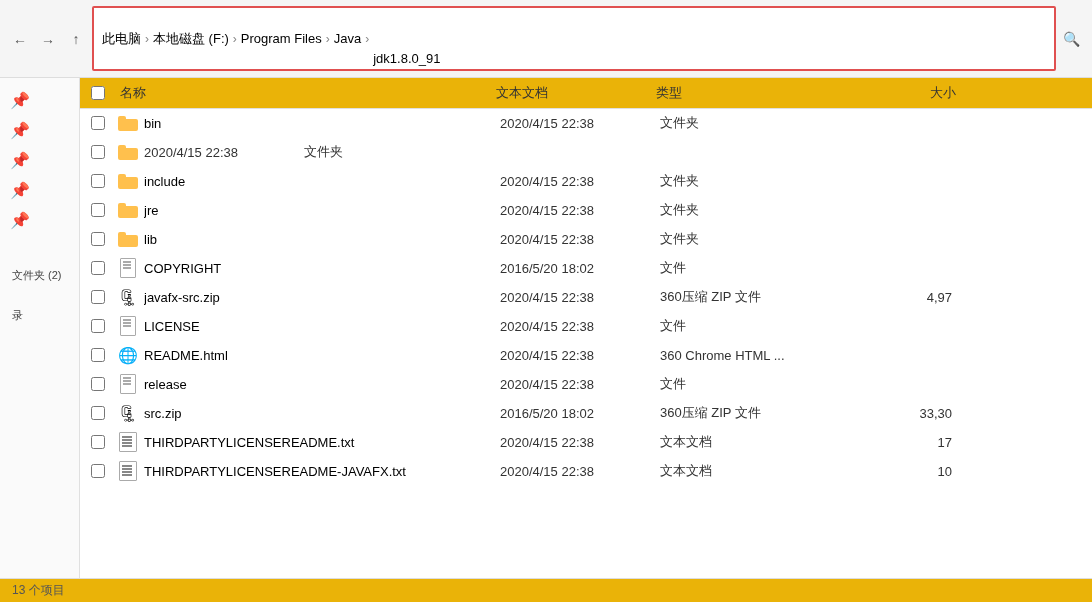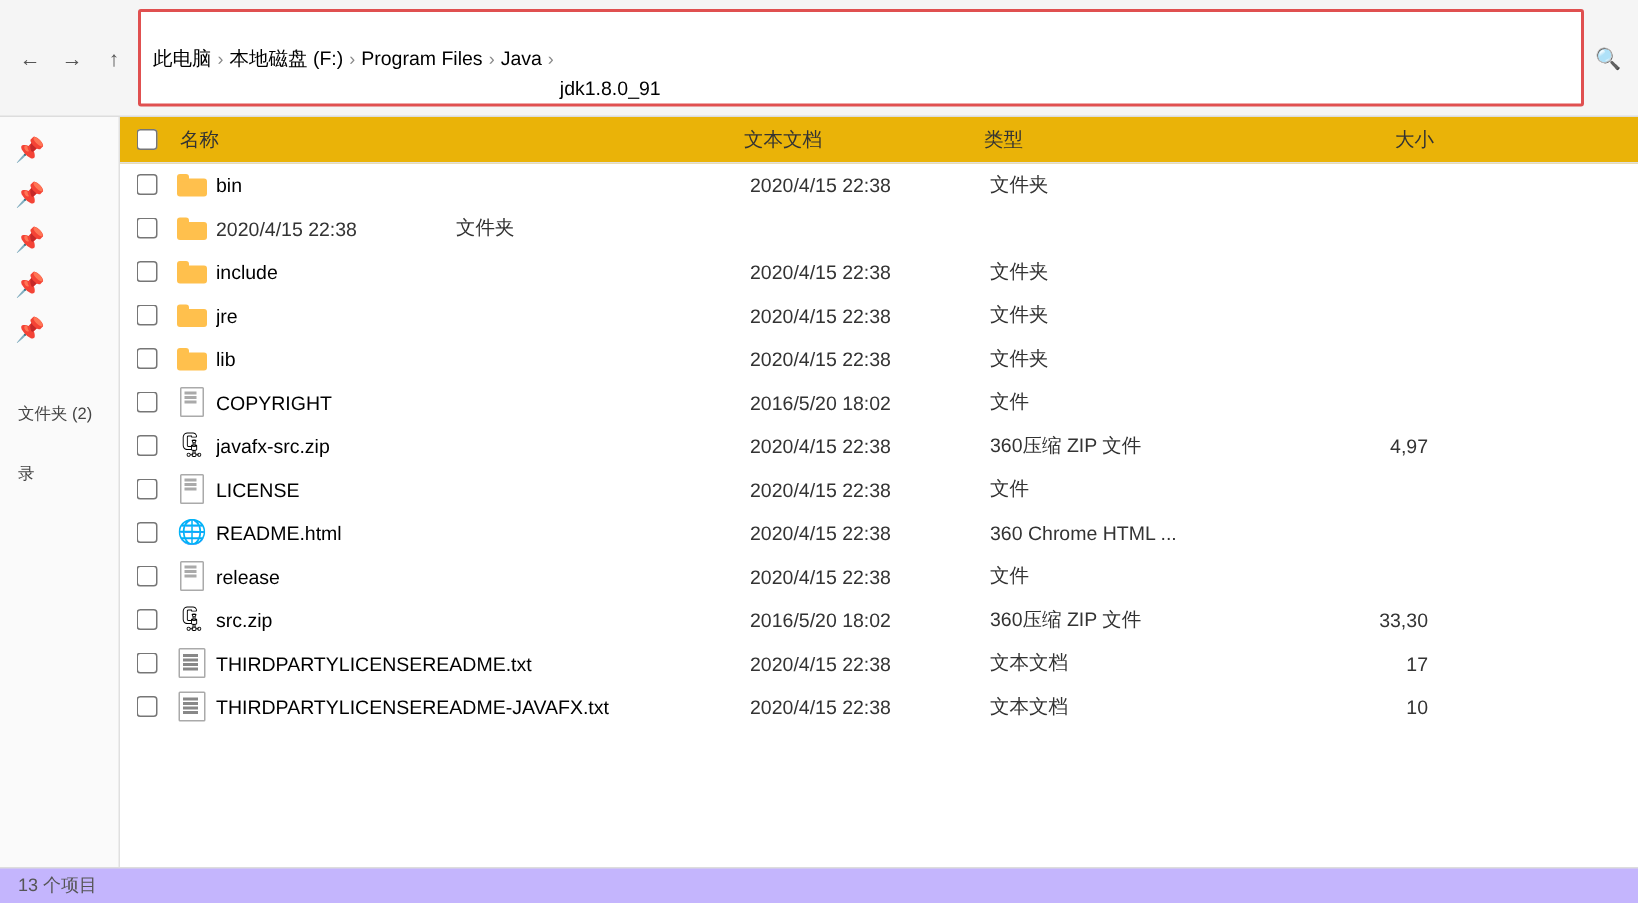--- a/index.html
+++ b/index.html
@@ -271,21 +271,21 @@
     
     input[type=checkbox] {
       width: 14px;
       height: 14px;
       cursor: pointer;
     }
 
     
     .status-bar {
       height: 24px;
-      background: #c4b5fd;
+      background: #eab308;
       border-top: 1px solid #ddd;
       display: flex;
       align-items: center;
       padding: 0 12px;
       font-size: 12px;
       color: #555;
       gap: 16px;
     }
   </style>
 </head>

